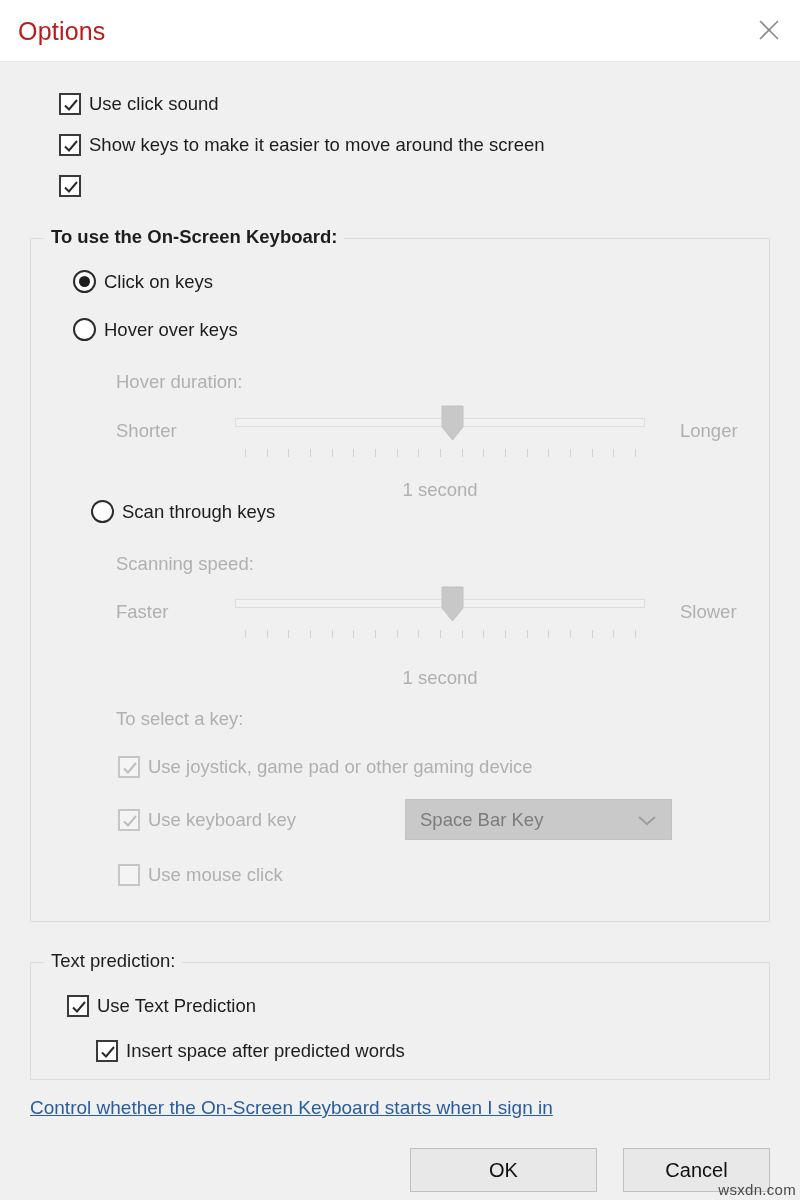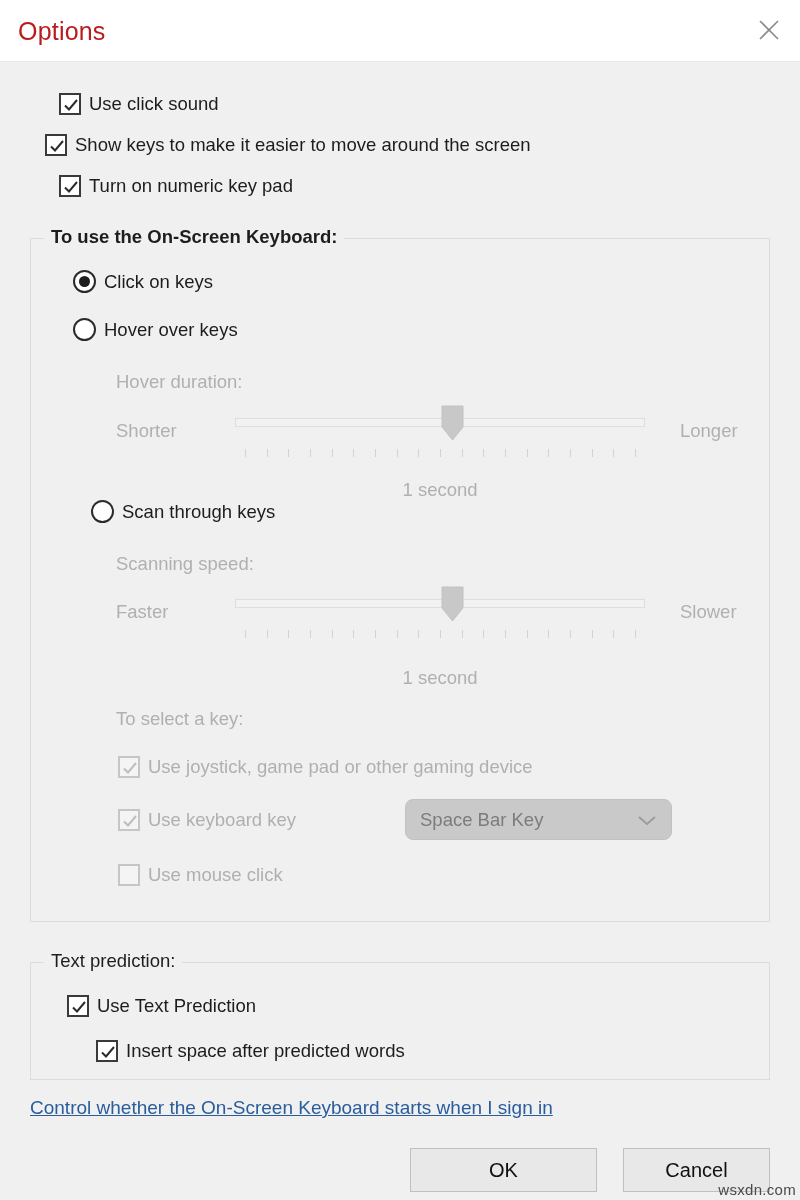--- a/index.html
+++ b/index.html
@@ -226,36 +226,35 @@
 
 <div class="cb-row" style="left:59px; top:93px;">
   <span class="cbox">
     <svg width="18" height="18" viewBox="0 0 18 18">
       <polyline points="3,9.5 7,13.5 15,4" fill="none" stroke="#2b2b2b" stroke-width="2"></polyline>
     </svg>
   </span>
   <span class="lbl cb-label">Use click sound</span>
 </div>
 
-<div class="cb-row" style="left:45px; top:134px;">
+<div class="cb-row" style="left:59px; top:134px;">
   <span class="cbox">
     <svg width="18" height="18" viewBox="0 0 18 18">
       <polyline points="3,9.5 7,13.5 15,4" fill="none" stroke="#2b2b2b" stroke-width="2"></polyline>
     </svg>
   </span>
   <span class="lbl cb-label">Show keys to make it easier to move around the screen</span>
 </div>
 
 <div class="cb-row" style="left:59px; top:175px;">
   <span class="cbox">
     <svg width="18" height="18" viewBox="0 0 18 18">
       <polyline points="3,9.5 7,13.5 15,4" fill="none" stroke="#2b2b2b" stroke-width="2"></polyline>
     </svg>
   </span>
-  <span class="lbl cb-label">Turn on numeric key pad</span>
 </div>
 
 <div class="groupbox" style="left:30px; top:238px; width:740px; height:684px;"></div>
 <div class="group-legend" style="left:44px; top:226px;font-weight:bold;">To use the On-Screen Keyboard:</div>
 
 <div class="rb-row" style="left:73px; top:270px;">
   <span class="rbox">
       <span class="dot"></span>
     </span>
   <span class="lbl rb-label">Click on keys</span>
@@ -354,21 +353,21 @@
 
 <div class="cb-row" style="left:118px; top:809px;">
   <span class="cbox dim">
     <svg width="18" height="18" viewBox="0 0 18 18">
       <polyline points="3,9.5 7,13.5 15,4" fill="none" stroke="#bdbdbd" stroke-width="2"></polyline>
     </svg>
   </span>
   <span class="lbl-dim cb-label">Use keyboard key</span>
 </div>
 
-<div class="combo" style="left:405px; top:799px; width:267px; height:41px;border-radius:8px;">
+<div class="combo" style="left:405px; top:799px; width:267px; height:41px;">
   <span class="combo-text">Space Bar Key</span>
   <span class="combo-arrow">
     <svg width="20" height="12" viewBox="0 0 20 12">
       <polyline points="2,3 10,10 18,3" fill="none" stroke="#9b9b9b" stroke-width="1.8"></polyline>
     </svg>
   </span>
 </div>
 
 <div class="cb-row" style="left:118px; top:864px;">
   <span class="cbox dim"></span>

